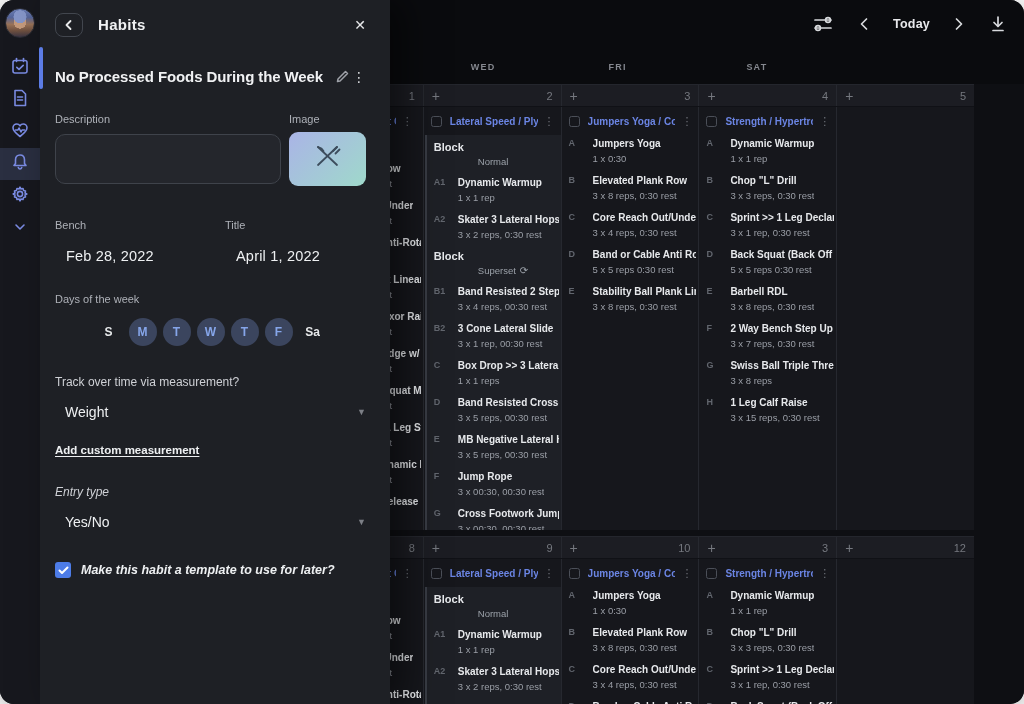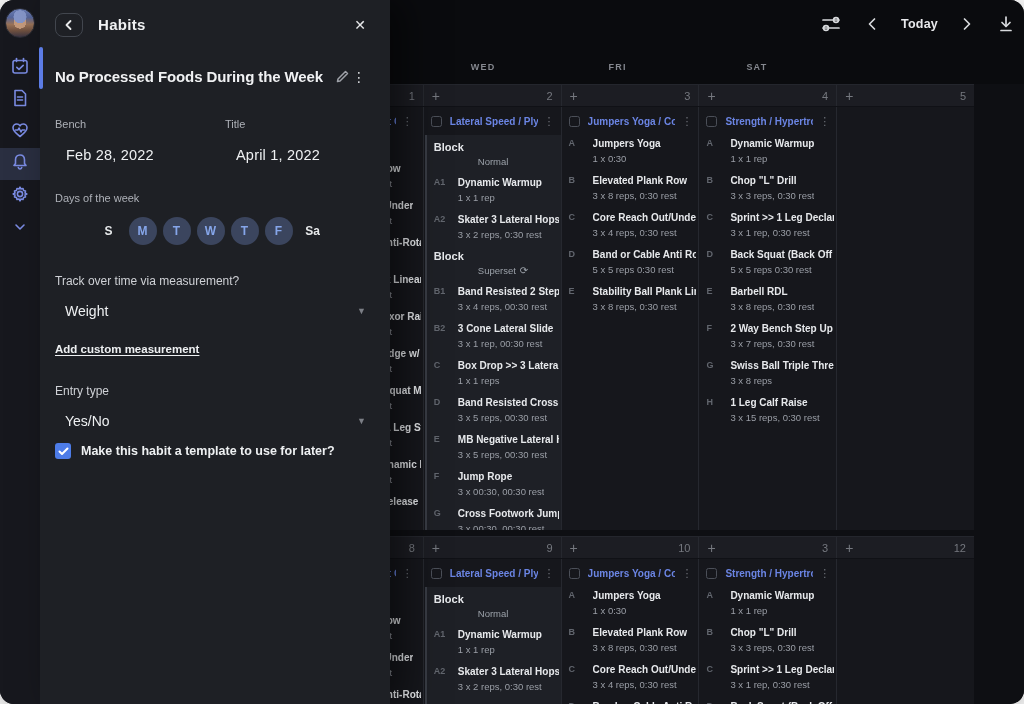--- a/index.html
+++ b/index.html
@@ -14,21 +14,21 @@
     linear-gradient(180deg,#6d7fb5 0%,#55659a 30%,#9a7358 55%,#6e503f 78%,#3a3443 100%);
     border:1px solid #2a2c34;}
   .navstack{display:flex;flex-direction:column;align-items:center;width:100%;margin-top:14px;}
   .navitem{width:40px;height:32px;display:flex;align-items:center;justify-content:center;}
   .navitem.active-bg{background:#2a2f41;}
   .navitem svg{stroke:#7b8ce4;fill:none;stroke-width:1.6;stroke-linecap:round;stroke-linejoin:round;}
   .active-bar{position:absolute;left:39px;top:47px;width:4px;height:42px;background:#5c7ce5;border-radius:2px;z-index:40;}
 
   
   .main-header{position:absolute;left:40px;right:0;top:0;height:84px;background:#0a0b0e;}
-  .topbar-icons{position:absolute;top:10px;right:8px;display:flex;align-items:center;gap:22px;height:28px;}
+  .topbar-icons{position:absolute;top:10px;right:16px;display:flex;align-items:center;gap:22px;height:28px;}
   .tb-icon svg{stroke:#d8dadd;fill:none;stroke-width:1.7;stroke-linecap:round;stroke-linejoin:round;display:block;}
   .today-btn{color:#e8e9ec;font-size:12.5px;font-weight:700;letter-spacing:.2px;cursor:default;}
   .dow-row{position:absolute;left:285px;top:47px;width:689px;height:37px;display:grid;grid-template-columns:repeat(5,1fr);}
   .dow-cell{padding:15px 0 0 8px;font-size:9px;font-weight:700;letter-spacing:1.2px;color:#85888f;}
 
   
   .cal-area{position:absolute;left:40px;top:84px;right:0;bottom:0;background:#0e0f13;}
   .cal-grid{position:absolute;left:245px;top:0;width:689px;bottom:0;display:flex;flex-direction:column;}
   .week-strip{height:23px;flex:0 0 23px;display:grid;grid-template-columns:repeat(5,1fr);background:#1c1d23;border-top:1px solid #24262d;border-bottom:1px solid #101116;}
   .strip-cell{display:flex;justify-content:space-between;align-items:center;padding:0 8px;overflow:hidden;}
@@ -84,22 +84,22 @@
   .date-val{margin-top:17px;margin-left:11px;font-size:14.5px;color:#eef0f2;letter-spacing:.2px;}
   .days-lbl{margin-top:29px;}
   .days-row{margin-top:13px;display:flex;align-items:center;justify-content:center;gap:6px;}
   .day-chip{width:28px;height:28px;border-radius:50%;display:flex;align-items:center;justify-content:center;font-size:12px;font-weight:700;color:#e6e8ea;}
   .day-chip.sel{background:#3b455e;color:#86a6ea;}
   .track-lbl{margin-top:29px;font-size:12px;color:#cfd1d6;}
   .select-row{margin-top:15px;display:flex;align-items:center;}
   .select-val{margin-left:10px;font-size:14px;color:#eef0f2;}
   .caret{margin-left:auto;color:#7c7f86;font-size:9px;}
   .add-custom{display:inline-block;margin-top:24px;font-size:11.5px;font-weight:700;color:#eef0f2;text-decoration:underline;text-underline-offset:2px;}
-  .entry-lbl{margin-top:27px;font-size:12px;color:#cfd1d6;}
-  .tmpl-row{margin-top:14px;display:flex;align-items:center;}
+  .entry-lbl{margin-top:27px;font-size:12px;color:#cfd1d6;font-style:italic;}
+  .tmpl-row{margin-top:32px;display:flex;align-items:center;font-style:italic;}
   .tmpl-cbx{width:16px;height:16px;border-radius:3px;background:#4d7ce8;display:flex;align-items:center;justify-content:center;flex:0 0 16px;}
   .tmpl-cbx svg{stroke:#fff;fill:none;stroke-width:2;stroke-linecap:round;stroke-linejoin:round;}
   .tmpl-lbl{margin-left:10px;font-size:12.5px;font-weight:700;color:#eef0f2;}
 </style>
 </head>
 <body>
 
 <div class="window">
 
   <div class="main-header">
@@ -594,20 +594,39 @@
     <div class="habit-row">
       <span class="habit-title">No Processed Foods During the Week</span>
       <span class="pencil">
         <svg width="15" height="15" viewBox="0 0 15 15">
             <path d="M2.5 12.5 L3 10 L10.5 2.5 L12.5 4.5 L5 12 L2.5 12.5 Z"></path>
           </svg>
       </span>
       <span class="habit-kebab">⋮</span>
     </div>
 
+    <div class="desc-img-row">
+      <div class="desc-col">
+        <div class="lbl">Description</div>
+        <div class="desc-box"></div>
+      </div>
+      <div class="img-col">
+        <div class="lbl">Image</div>
+        <div class="img-tile">
+          <span>
+            <svg width="34" height="30" viewBox="0 0 34 30">
+              <line x1="7" y1="5" x2="26" y2="23"></line>
+              <line x1="26" y1="5" x2="7" y2="23"></line>
+              <path d="M22 9 L26 5 M24.5 11.5 L28.5 7.5"></path>
+              <path d="M7 5 L10.5 6.5 L12.5 9"></path>
+            </svg>
+          </span>
+        </div>
+      </div>
+    </div>
 
     <div class="dates-row">
       <div class="dates-col1">
         <div class="lbl">Bench</div>
         <div class="date-val">Feb 28, 2022</div>
       </div>
       <div>
         <div class="lbl">Title</div>
         <div class="date-val">April 1, 2022</div>
       </div>

